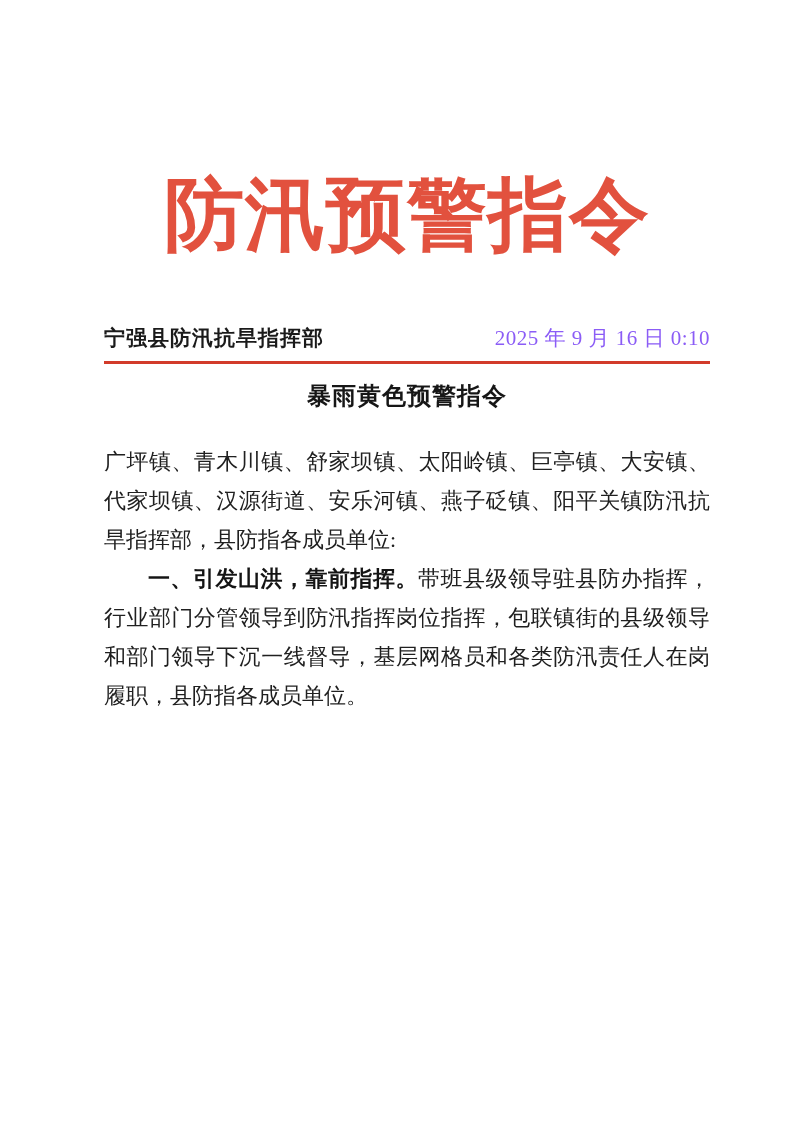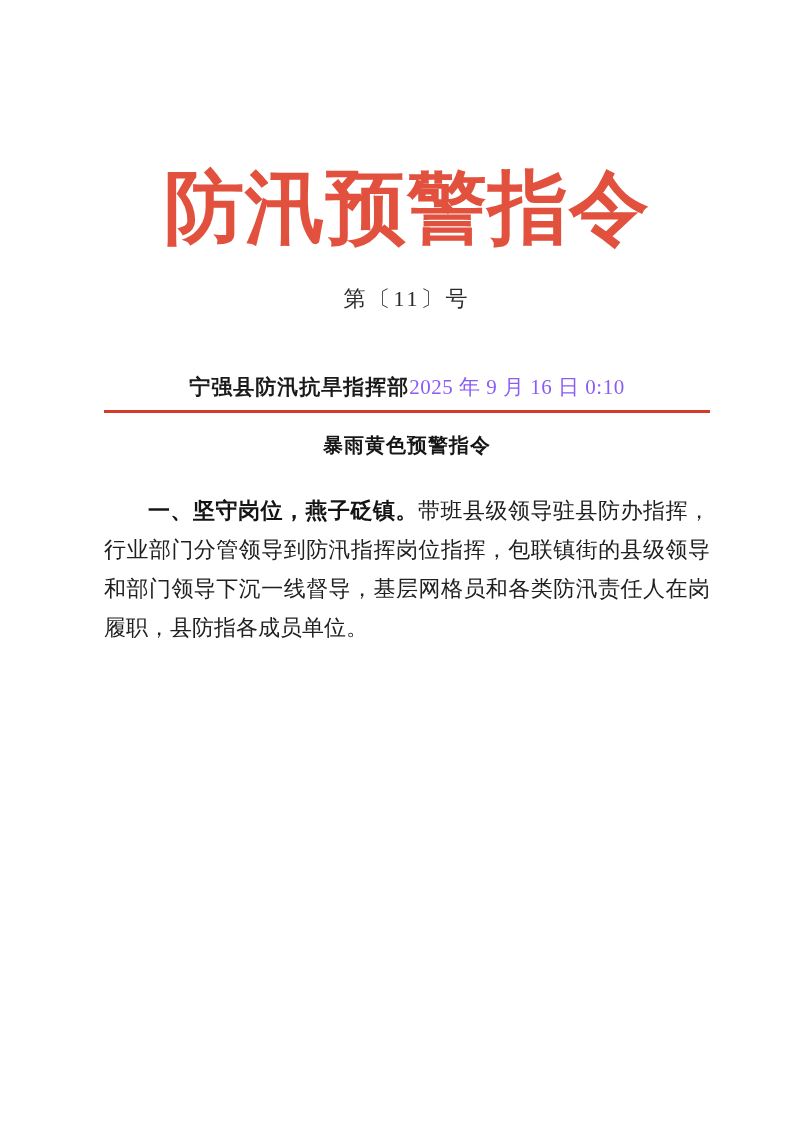--- a/index.html
+++ b/index.html
@@ -1,21 +1,21 @@
 <!DOCTYPE html>
 <html><head>
 <meta charset="utf-8">
 <style>
   * { margin: 0; padding: 0; box-sizing: border-box; }
   html, body { background: #ffffff; }
   .page {
     position: relative;
     width: 793px;
     height: 1025px;
-    margin: 8px auto;
+    margin: 15px auto;
     background: #ffffff;
     overflow: hidden;
     font-family: "Liberation Serif", "DejaVu Serif", serif;
     color: #1c1c1c;
   }
   .content {
     width: 100%;
     height: 100%;
     padding-left: 104px;
     padding-right: 83px;
@@ -34,21 +34,21 @@
     margin-top: 26px;
     text-align: center;
     font-size: 22px;
     line-height: 30px;
     letter-spacing: 3px;
     color: #2a2a2a;
   }
   .letterhead {
     margin-top: 58px;
     display: flex;
-    justify-content: center;
+    justify-content: space-between;
     align-items: baseline;
     font-size: 21px;
     line-height: 30px;
   }
   .issuer {
     font-weight: bold;
     letter-spacing: 1px;
     color: #1a1a1a;
   }
   .issue-date {
@@ -57,21 +57,21 @@
   }
   .red-rule {
     margin-top: 8px;
     height: 3px;
     background: var(--rule-red, #d23b2a);
     border: none;
   }
   .subject {
     margin-top: 12px;
     text-align: center;
-    font-size: 20px;
+    font-size: 24px;
     line-height: 40px;
     font-weight: bold;
     letter-spacing: 1px;
     color: #161616;
     font-family: "Liberation Sans", "DejaVu Sans", sans-serif;
   }
   .body-text {
     margin-top: 26px;
     font-size: 22px;
     line-height: 39px;
@@ -88,29 +88,29 @@
   }
 </style>
 </head>
 <body>
 
 <div class="page" style="--title-red: #e2513e; --rule-red: #d23b2a;">
   <div class="content">
 
     <h1 class="doc-title">防汛预警指令</h1>
 
-    <div class="doc-number">第〔11〕号</div>
 
     <div class="letterhead">
       <span class="issuer">宁强县防汛抗旱指挥部</span>
       <span class="issue-date">2025 年 9 月 16 日 0:10</span>
     </div>
 
     <div class="red-rule"></div>
 
     <h2 class="subject">暴雨黄色预警指令</h2>
 
     <div class="body-text">
-      <p><span class="bold-lead">一、坚守岗位，燕子砭镇。</span><span>带班县级领导驻县防办指挥，行业部门分管领导到防汛指挥岗位指挥，包联镇街的县级领导和部门领导下沉一线督导，基层网格员和各类防汛责任人在岗履职，县防指各成员单位。</span></p>
+      <p class="no-indent">广坪镇、青木川镇、舒家坝镇、太阳岭镇、巨亭镇、大安镇、代家坝镇、汉源街道、安乐河镇、燕子砭镇、阳平关镇防汛抗旱指挥部，县防指各成员单位:</p>
+      <p><span class="bold-lead">一、引发山洪，靠前指挥。</span><span>带班县级领导驻县防办指挥，行业部门分管领导到防汛指挥岗位指挥，包联镇街的县级领导和部门领导下沉一线督导，基层网格员和各类防汛责任人在岗履职，县防指各成员单位。</span></p>
     </div>
 
   </div>
 </div>
 
 </body></html>

